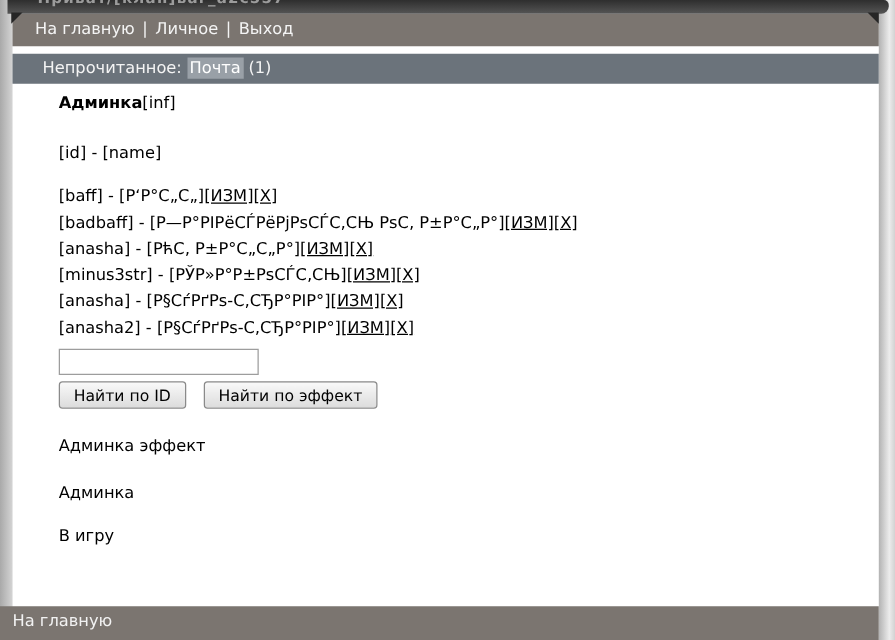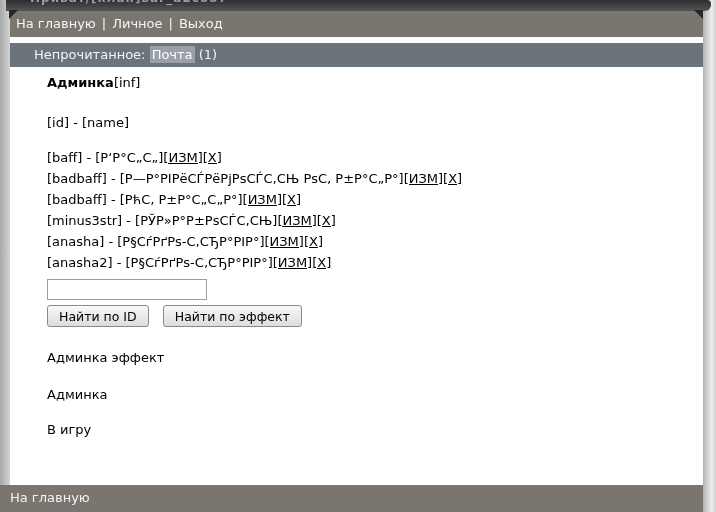--- a/index.html
+++ b/index.html
@@ -19,21 +19,21 @@
   .titlebar{position:absolute;left:6px;top:0;width:705px;height:11px;overflow:hidden;
     background:linear-gradient(to bottom,#2e2e2e,#555555);
     border-radius:0 4px 6px 0;z-index:5;}
   .titlebar span{display:block;margin:-9px 0 0 24px;font-size:12px;font-weight:bold;
     color:#9c9c9c;letter-spacing:1px;white-space:nowrap;}
   .notch{position:absolute;top:10px;width:0;height:0;z-index:6;}
   .notch.l{left:9px;border-top:9px solid #262626;border-right:9px solid transparent;}
   .notch.r{left:694px;border-top:9px solid #262626;border-left:9px solid transparent;}
   
   .navbar{position:absolute;left:10px;top:11px;width:693px;height:26px;background:#7b7570;
-    color:#f4f4f4;font-size:13px;line-height:26px;padding-left:6px;box-sizing:border-box;}
+    color:#f4f4f4;font-size:13px;line-height:26px;padding-left:18px;box-sizing:border-box;}
   .navbar a{color:#f4f4f4;text-decoration:none;cursor:pointer;}
   .sep{padding:0 6px;}
   .unreadbar{position:absolute;left:10px;top:43px;width:693px;height:24px;background:#6b737b;
     color:#f4f4f4;font-size:13px;line-height:24px;padding-left:24px;box-sizing:border-box;}
   .maillink{background:#99a0a7;color:#ffffff;padding:1px 2px;cursor:pointer;text-decoration:none;}
   .footerbar{position:absolute;left:0;top:485px;width:703px;height:27px;background:#7b7570;
     color:#f2f2f2;font-size:13px;line-height:25px;padding-left:10px;box-sizing:border-box;z-index:4;}
   .footerbar a{color:#f2f2f2;text-decoration:none;cursor:pointer;}
   
   .line{position:absolute;left:37px;color:#000;font-size:13px;white-space:nowrap;}
@@ -54,21 +54,21 @@
 <div class="edge-right"></div>
 
 <div class="window">
 
   <div class="line" style="top:75px"><span class="b">Админка</span><span>[inf]</span></div>
 
   <div class="line" style="top:115px">[id] - [name]</div>
 
   <div class="line" style="top:150px"><span>[baff] - [Р‘Р°С„С„]</span><span class="fx-link">[ИЗМ]</span><span class="fx-link">[X]</span></div>
   <div class="line" style="top:171px"><span>[badbaff] - [Р—Р°РІРёСЃРёРјРѕСЃС‚СЊ РѕС‚ Р±Р°С„Р°]</span><span class="fx-link">[ИЗМ]</span><span class="fx-link">[X]</span></div>
-  <div class="line" style="top:192px"><span>[badbaff] - [РћС‚ Р±Р°С„С„Р°]</span><span class="fx-link">[ИЗМ]</span><span class="fx-link">[X]</span></div>
+  <div class="line" style="top:192px"><span>[anasha] - [РћС‚ Р±Р°С„С„Р°]</span><span class="fx-link">[ИЗМ]</span><span class="fx-link">[X]</span></div>
   <div class="line" style="top:213px"><span>[minus3str] - [РЎР»Р°Р±РѕСЃС‚СЊ]</span><span class="fx-link">[ИЗМ]</span><span class="fx-link">[X]</span></div>
   <div class="line" style="top:234px"><span>[anasha] - [Р§СѓРґРѕ-С‚СЂР°РІР°]</span><span class="fx-link">[ИЗМ]</span><span class="fx-link">[X]</span></div>
   <div class="line" style="top:255px"><span>[anasha2] - [Р§СѓРґРѕ-С‚СЂР°РІР°]</span><span class="fx-link">[ИЗМ]</span><span class="fx-link">[X]</span></div>
 
   <input class="search" type="text" value="" style="">
   <div class="btnrow">
     <button class="btn">Найти по ID</button>
     <button class="btn">Найти по эффект</button>
   </div>
 

